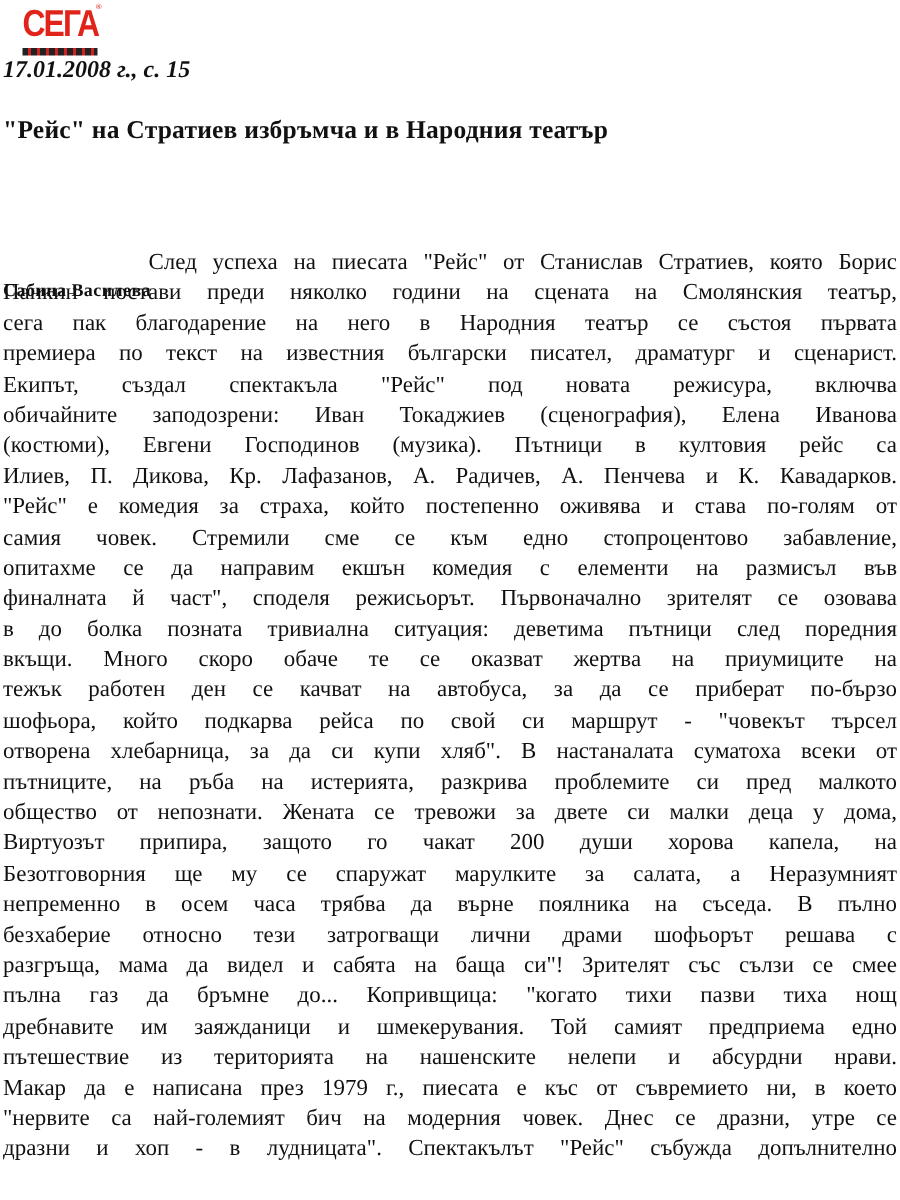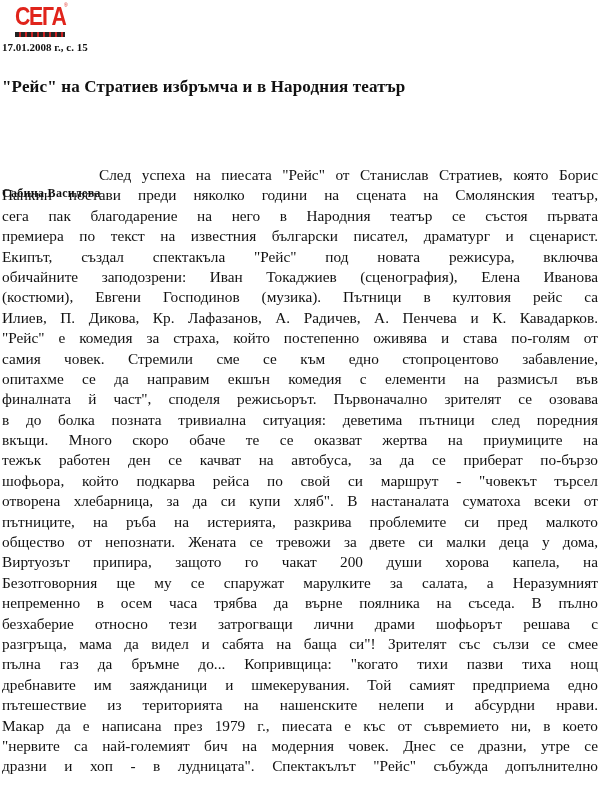--- a/index.html
+++ b/index.html
@@ -48,23 +48,24 @@
       left: 0;
       top: 30px;
       width: 50px;
       height: 5px;
       background: repeating-linear-gradient(90deg, #222 0 4px, #c22 4px 6px);
     }
     .date-line {
       position: absolute;
       left: 2px;
       top: 38px;
-      font-size: 11px;
+      font-size: 16px;
       font-weight: bold;
       line-height: 18px;
+      font-style: italic;
     }
     .headline {
       position: absolute;
       left: 2px;
       top: 76px;
       font-size: 17px;
       font-weight: bold;
       line-height: 22px;
       letter-spacing: 0.15px;
     }

